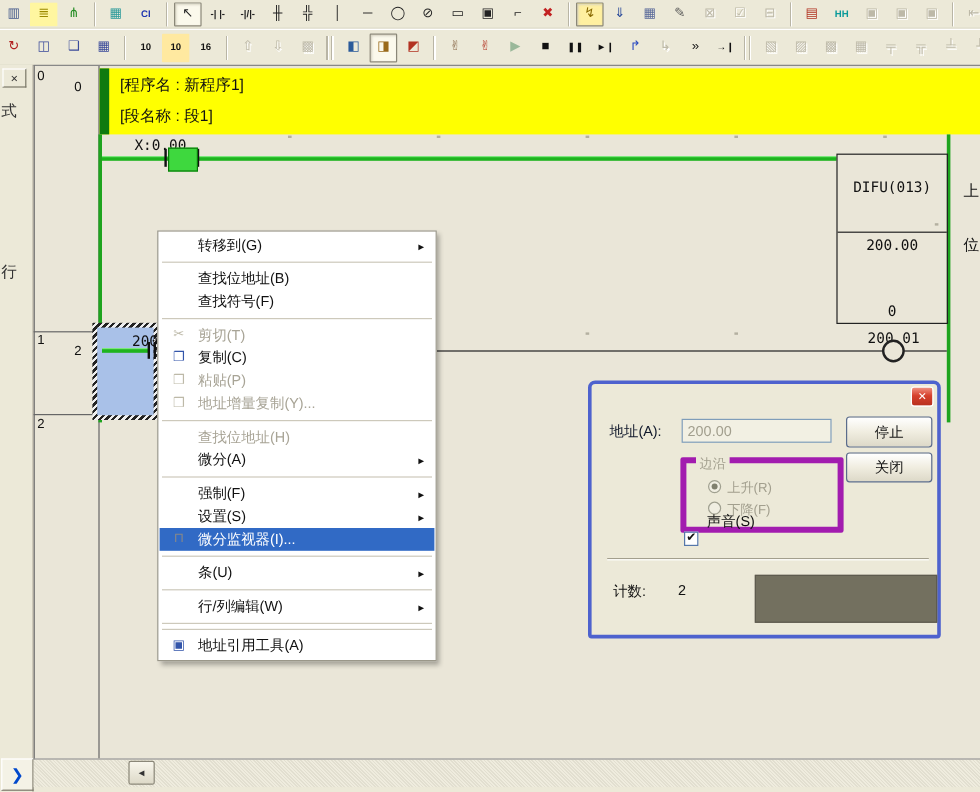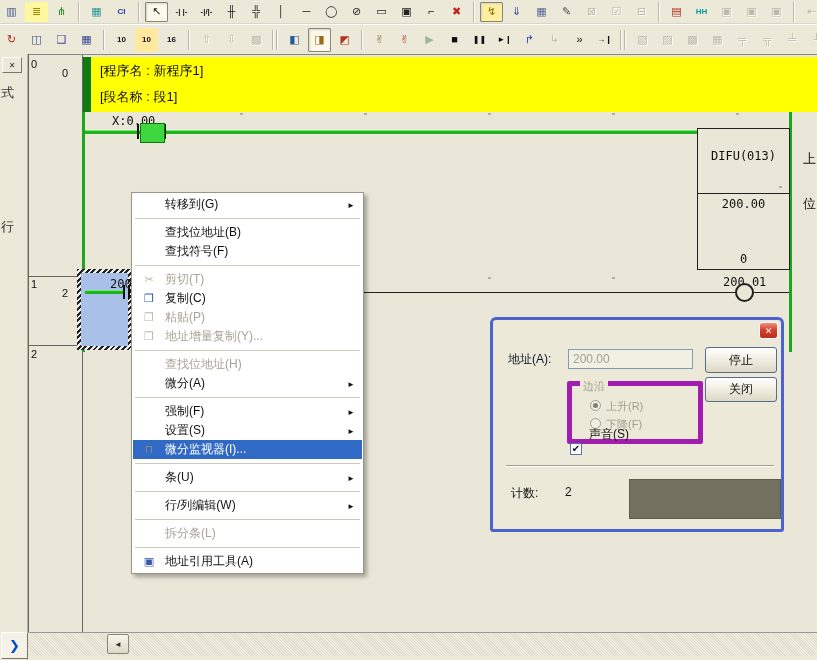--- a/index.html
+++ b/index.html
@@ -393,21 +393,20 @@
       <div class="mi"><span class="mlb">微分(A)</span><span class="mar">►</span></div>
       <div class="msep"></div>
       <div class="mi"><span class="mlb">强制(F)</span><span class="mar">►</span></div>
       <div class="mi"><span class="mlb">设置(S)</span><span class="mar">►</span></div>
       <div class="mi hl"><span class="mic" style="color: rgb(136, 136, 136);">⊓</span><span class="mlb">微分监视器(I)...</span></div>
       <div class="msep"></div>
       <div class="mi"><span class="mlb">条(U)</span><span class="mar">►</span></div>
       <div class="msep"></div>
       <div class="mi"><span class="mlb">行/列编辑(W)</span><span class="mar">►</span></div>
       <div class="msep"></div>
-      <div class="mi dis"><span class="mlb">拆分条(L)</span></div>
       <div class="msep"></div>
       <div class="mi"><span class="mic" style="color: rgb(51, 85, 170);">▣</span><span class="mlb">地址引用工具(A)</span></div>
     </div>
 
   <div id="dialog">
     <div id="dlg-close">
       <span>✕</span>
     </div>
     <span class="dlbl" style="left:15px;top:31px;">地址(A):</span>
     <div id="addr-box">200.00</div>

